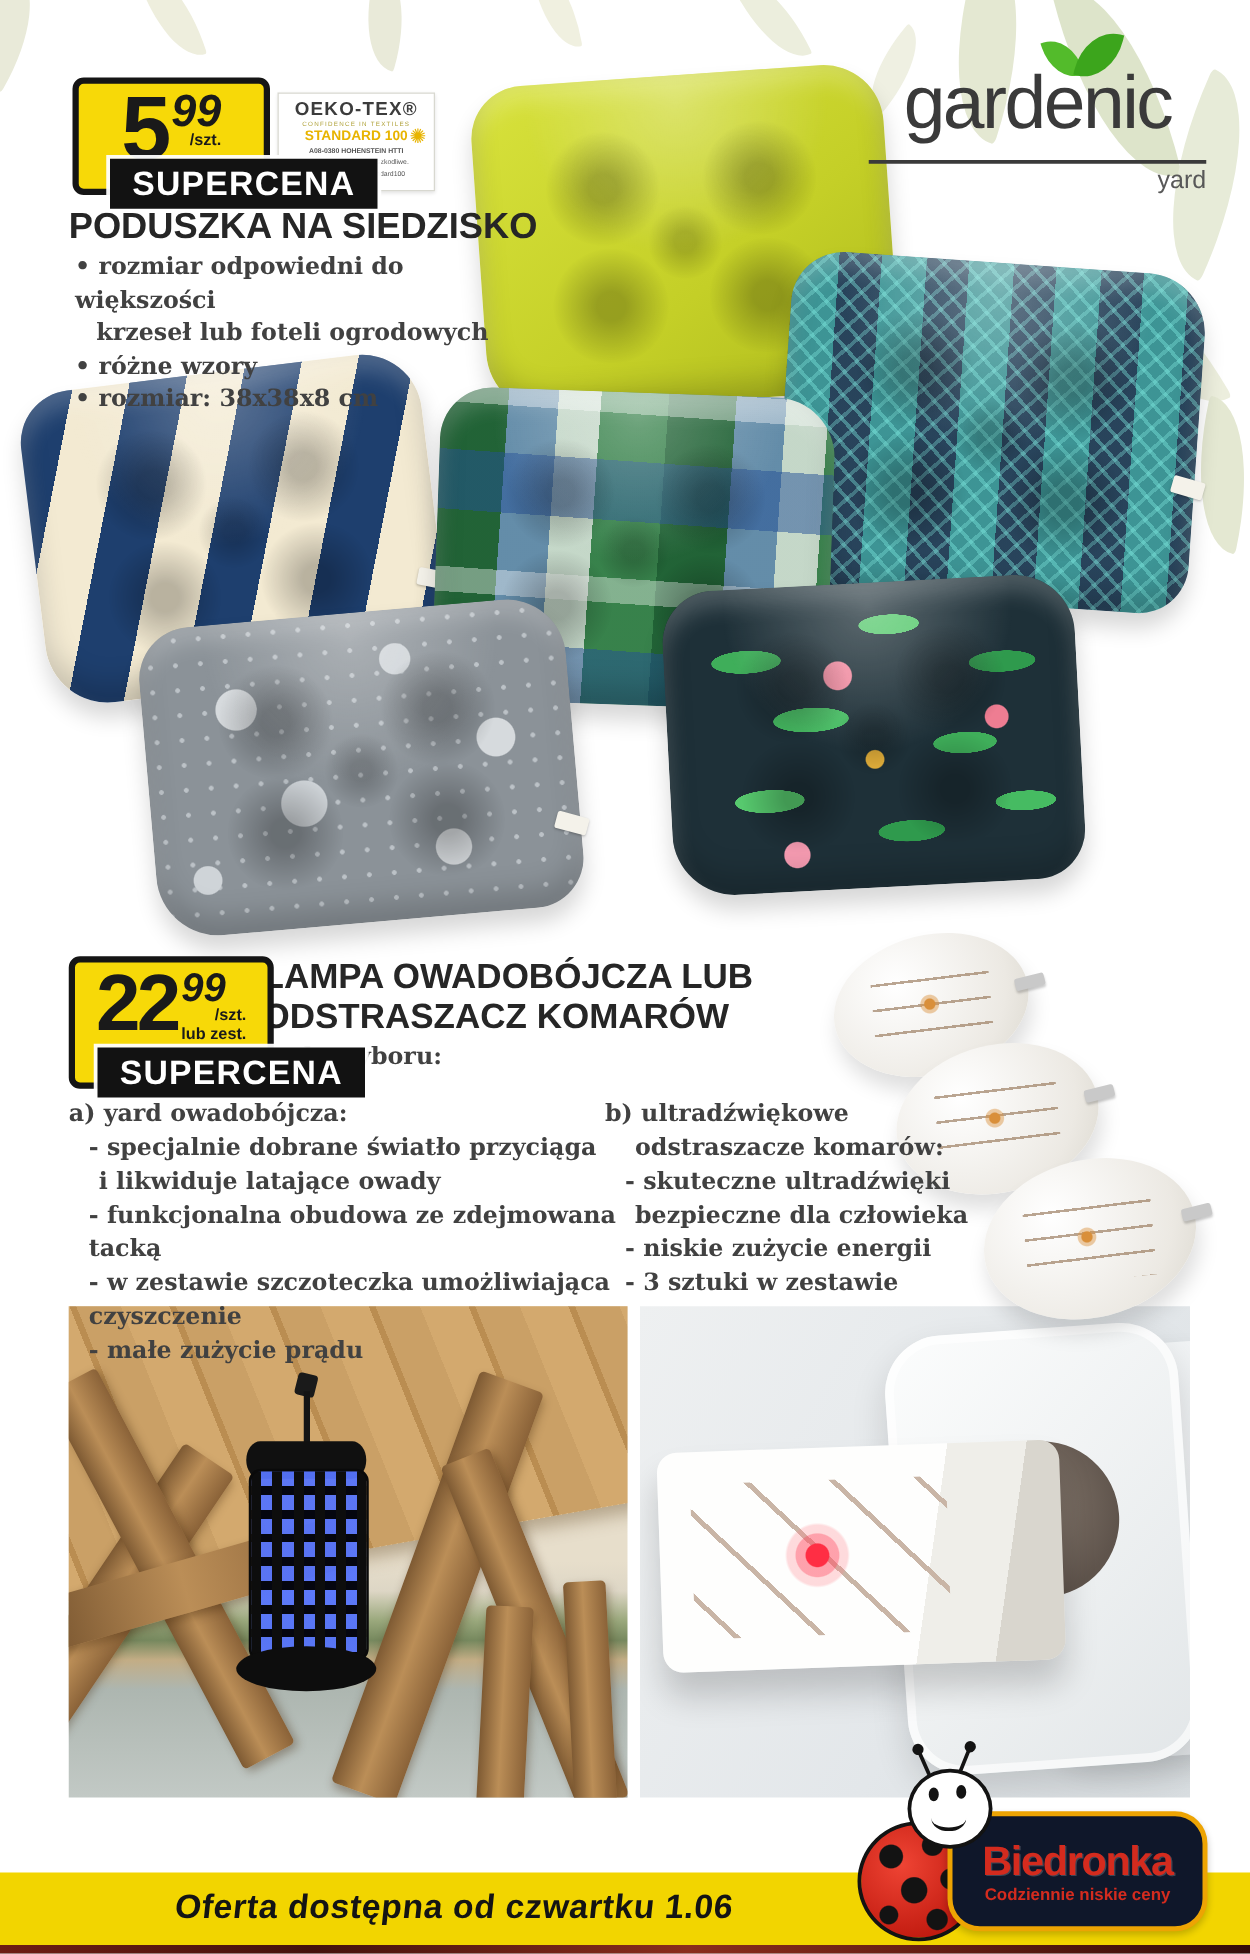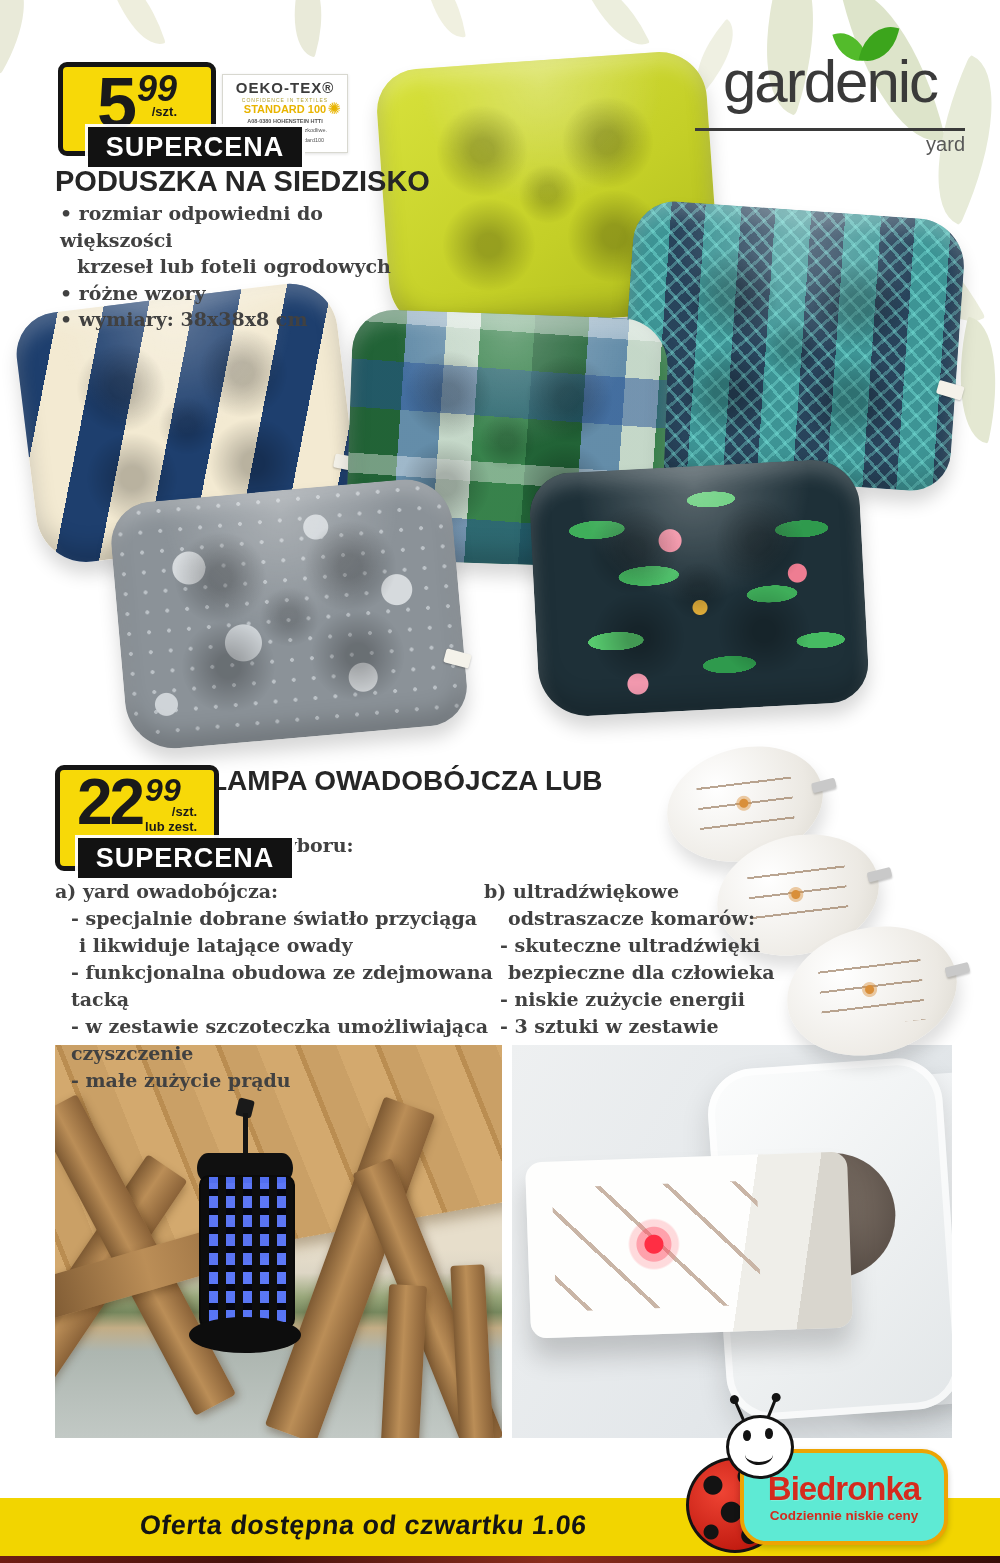--- a/index.html
+++ b/index.html
@@ -161,21 +161,21 @@
     background:radial-gradient(circle,#ff2e44 0 9px, rgba(255,85,105,0.55) 10px 17px, rgba(255,125,135,0.28) 18px 24px, rgba(0,0,0,0) 26px);}
 
   
   .bar-yellow{position:absolute;left:0;top:1498px;width:1000px;height:58px;background:#f2d500;z-index:5;}
   .offer-text{position:absolute;left:140px;top:1510px;font-size:27px;font-weight:bold;color:#141414;
     transform:skewX(-6deg);letter-spacing:0.5px;z-index:6;}
   .bottom-strip{position:absolute;left:0;top:1556px;width:1000px;height:7px;z-index:6;
     background:linear-gradient(90deg,#6e1d13,#44120c 25%,#8a2d1c 55%,#5a1a10 80%,#350d08);}
 
   .biedronka{position:absolute;left:686px;top:1413px;width:270px;height:145px;z-index:8;}
-  .bd-pill{position:absolute;left:54px;top:36px;width:200px;height:88px;background:#5eead4;
+  .bd-pill{position:absolute;left:72px;top:36px;width:200px;height:88px;background:#0f172a;
     border:4px solid #eda403;border-radius:26px;display:flex;flex-direction:column;
     align-items:center;justify-content:center;box-shadow:0 3px 6px rgba(0,0,0,0.2);}
   .bd-name{font-size:33px;font-weight:bold;color:#d42b1e;line-height:1;letter-spacing:-1px;
     text-shadow:1px 1px 0 #fff3;}
   .bd-tag{font-size:13.5px;font-weight:bold;color:#d42b1e;margin-top:3px;}
   .ladybug{position:absolute;left:0;top:0;width:110px;height:140px;}
   .lb-body{position:absolute;left:0;top:44px;width:92px;height:90px;border-radius:50%;border:3px solid #131313;
     background-image:
       radial-gradient(circle at 26% 28%, #131313 0 9px, rgba(0,0,0,0) 10px),
       radial-gradient(circle at 62% 18%, #131313 0 8px, rgba(0,0,0,0) 9px),
@@ -234,21 +234,21 @@
     <div class="g-leaf two"></div>
     <div class="gardenic-word">gardenic</div>
     <div class="gardenic-yard">yard</div>
   </div>
 
   <div class="h1" style="left:55px;top:165px;">PODUSZKA NA SIEDZISKO</div>
   <div class="bullets serif" style="left:60px;top:200px;width:350px;">
     <div class="b">rozmiar odpowiedni do większości</div>
     <div class="cont">krzeseł lub foteli ogrodowych</div>
     <div class="b">różne wzory</div>
-    <div class="b">wymiary: 38x38x8 cm</div>
+    <div class="b">rozmiar: 38x38x8 cm</div>
   </div>
 
   <div class="cushion lime">
       <div class="tuft"></div>
     <div class="tag" style="right:-6px;bottom:56px;transform:rotate(20deg);"></div>
     </div>
   <div class="cushion chevron">
       <div class="tuft"></div>
     <div class="tag" style="right:-8px;bottom:96px;transform:rotate(12deg);"></div>
     </div>
@@ -273,20 +273,21 @@
     <span class="price-col">
       <span class="price-dec" style="font-size:32px;">99</span>
       <span class="price-unit">/szt.</span>
       <span class="price-unit">lub zest.</span>
     </span>
   </div>
   <div class="supercena" style="left:78px;top:838px;width:214px;height:40px;">SUPERCENA</div>
 
   <div class="h1" style="left:210px;top:765px;">
     <div class="h2line">LAMPA OWADOBÓJCZA LUB</div>
+    <div class="h2line">ODSTRASZACZ KOMARÓW</div>
   </div>
   <div class="bullets serif" style="left:218px;top:832px;">
     <div class="b">do wyboru:</div>
   </div>
 
   <div class="opt-list serif" style="left:55px;top:878px;width:470px;">
     <div>a) yard owadobójcza:</div>
     <div class="cont">- specjalnie dobrane światło przyciąga</div>
     <div class="ind">i likwiduje latające owady</div>
     <div class="cont">- funkcjonalna obudowa ze zdejmowana tacką</div>

